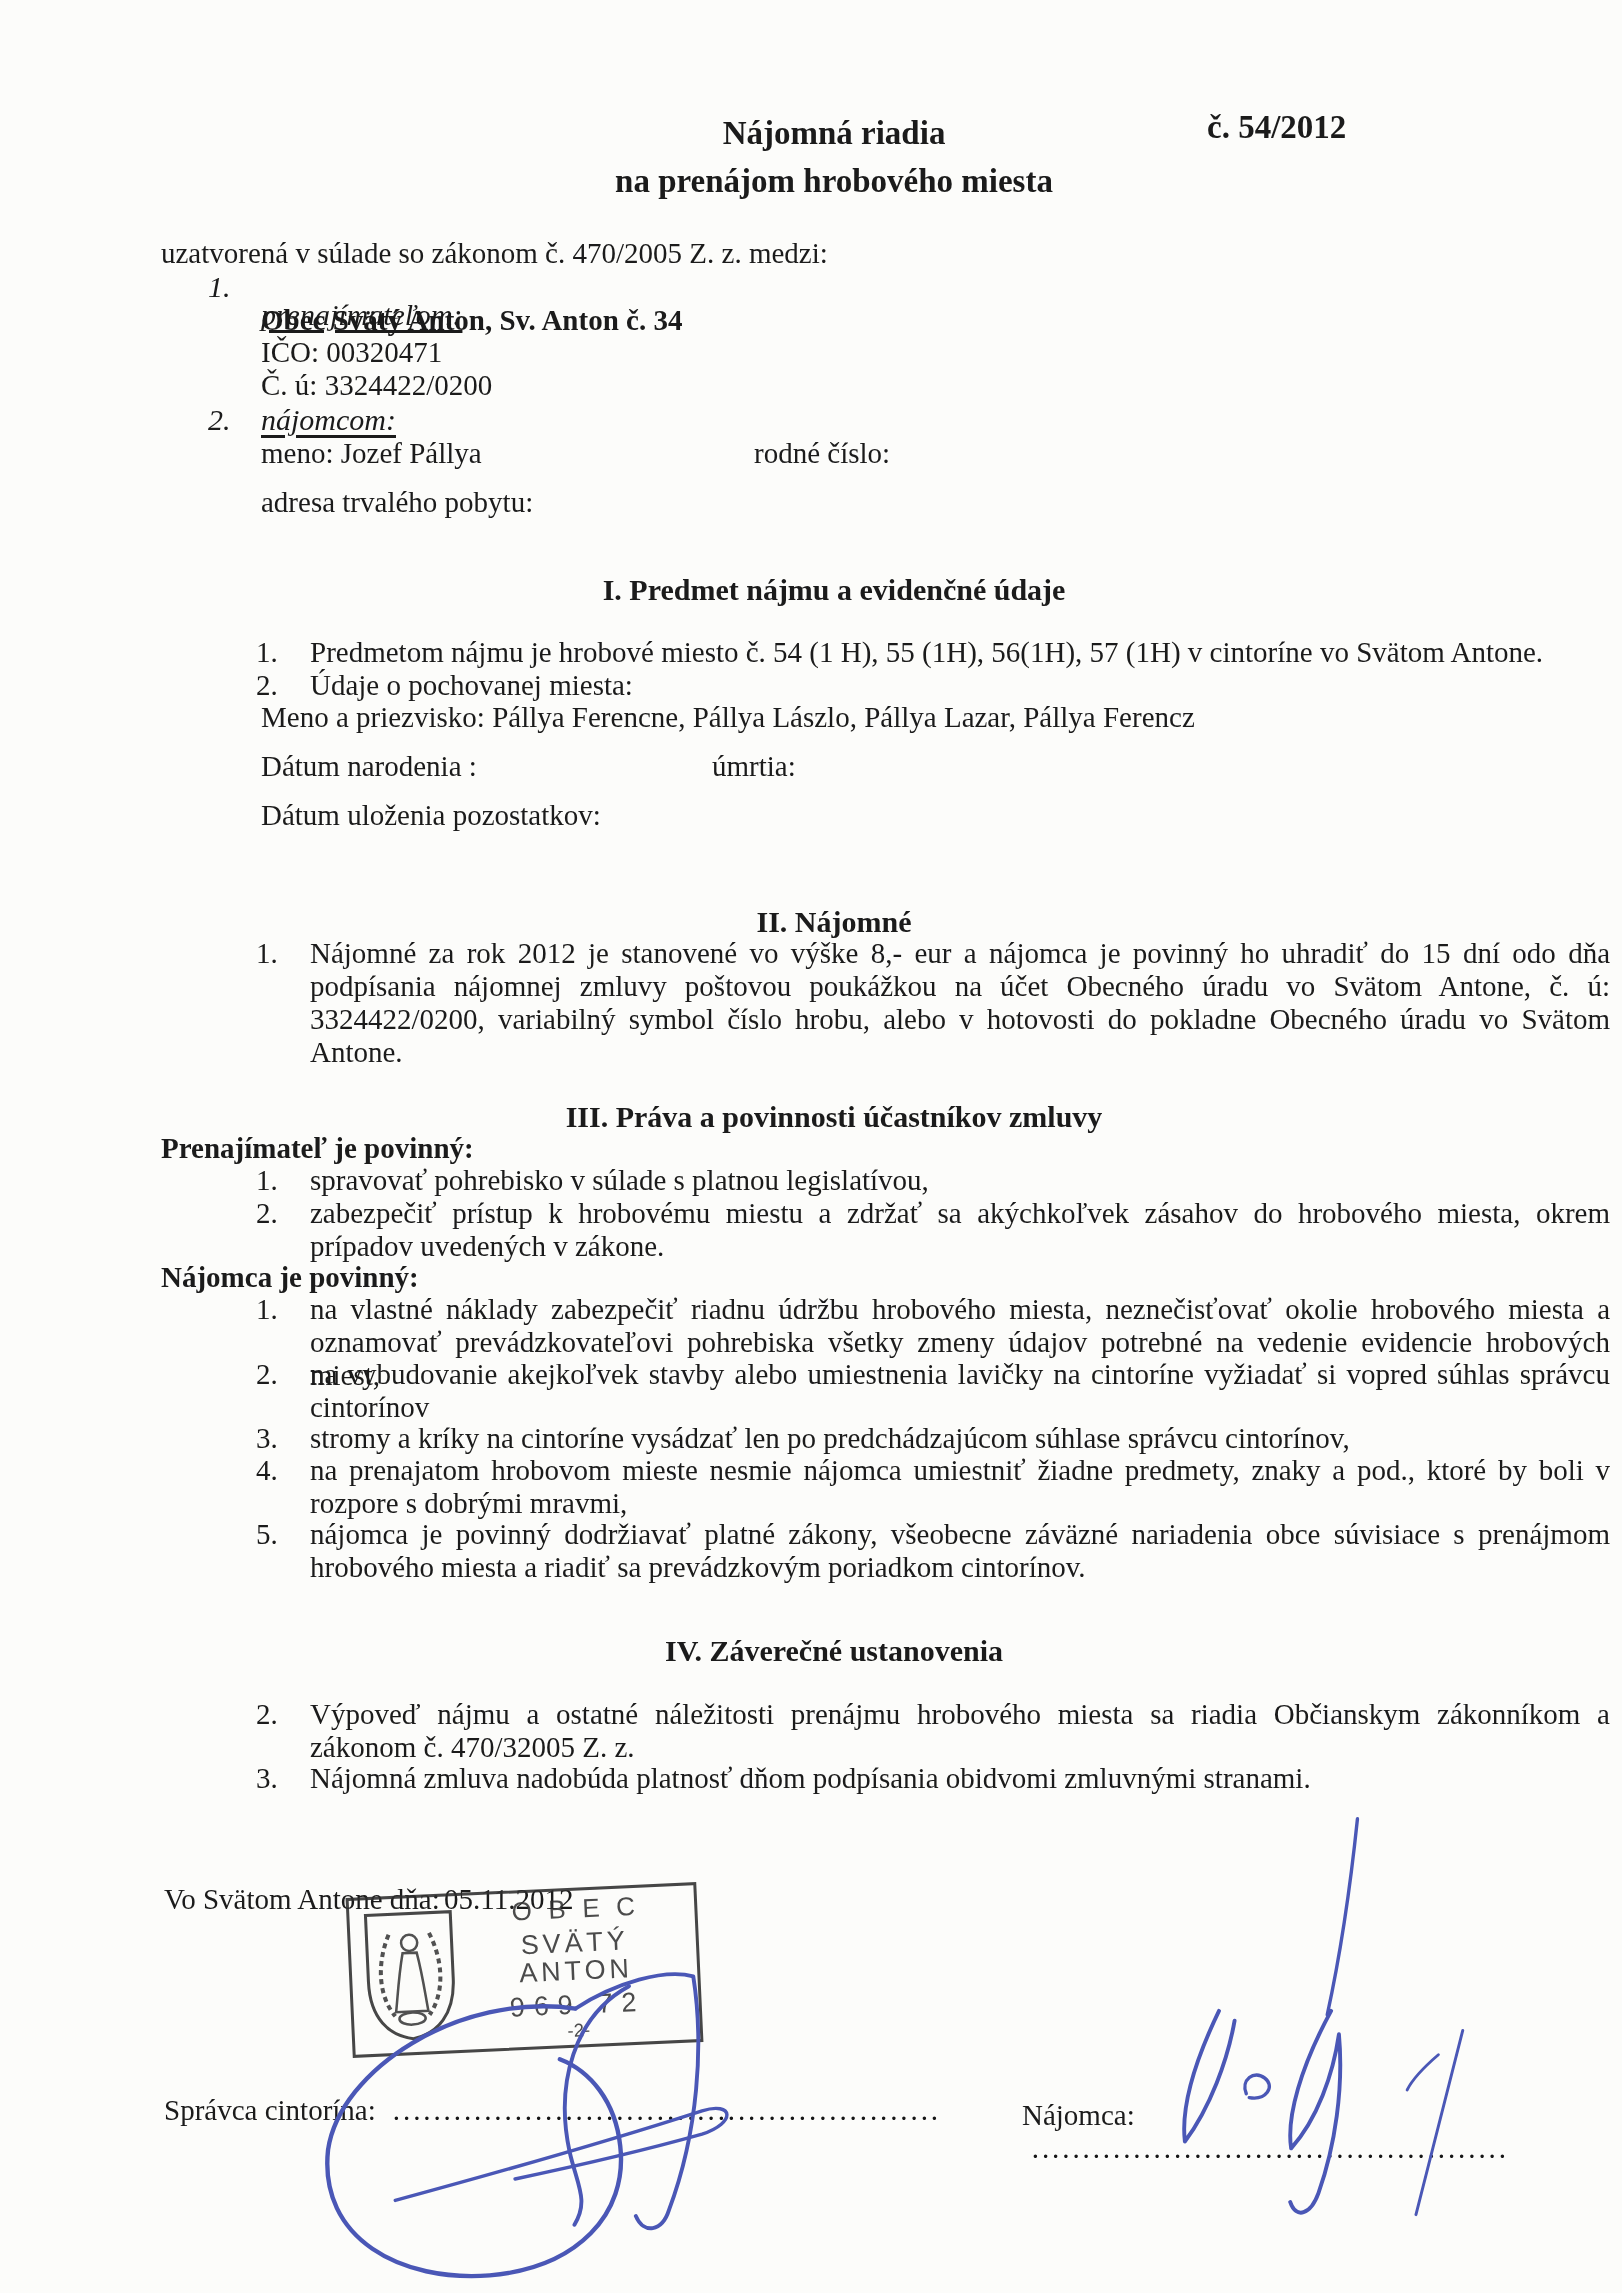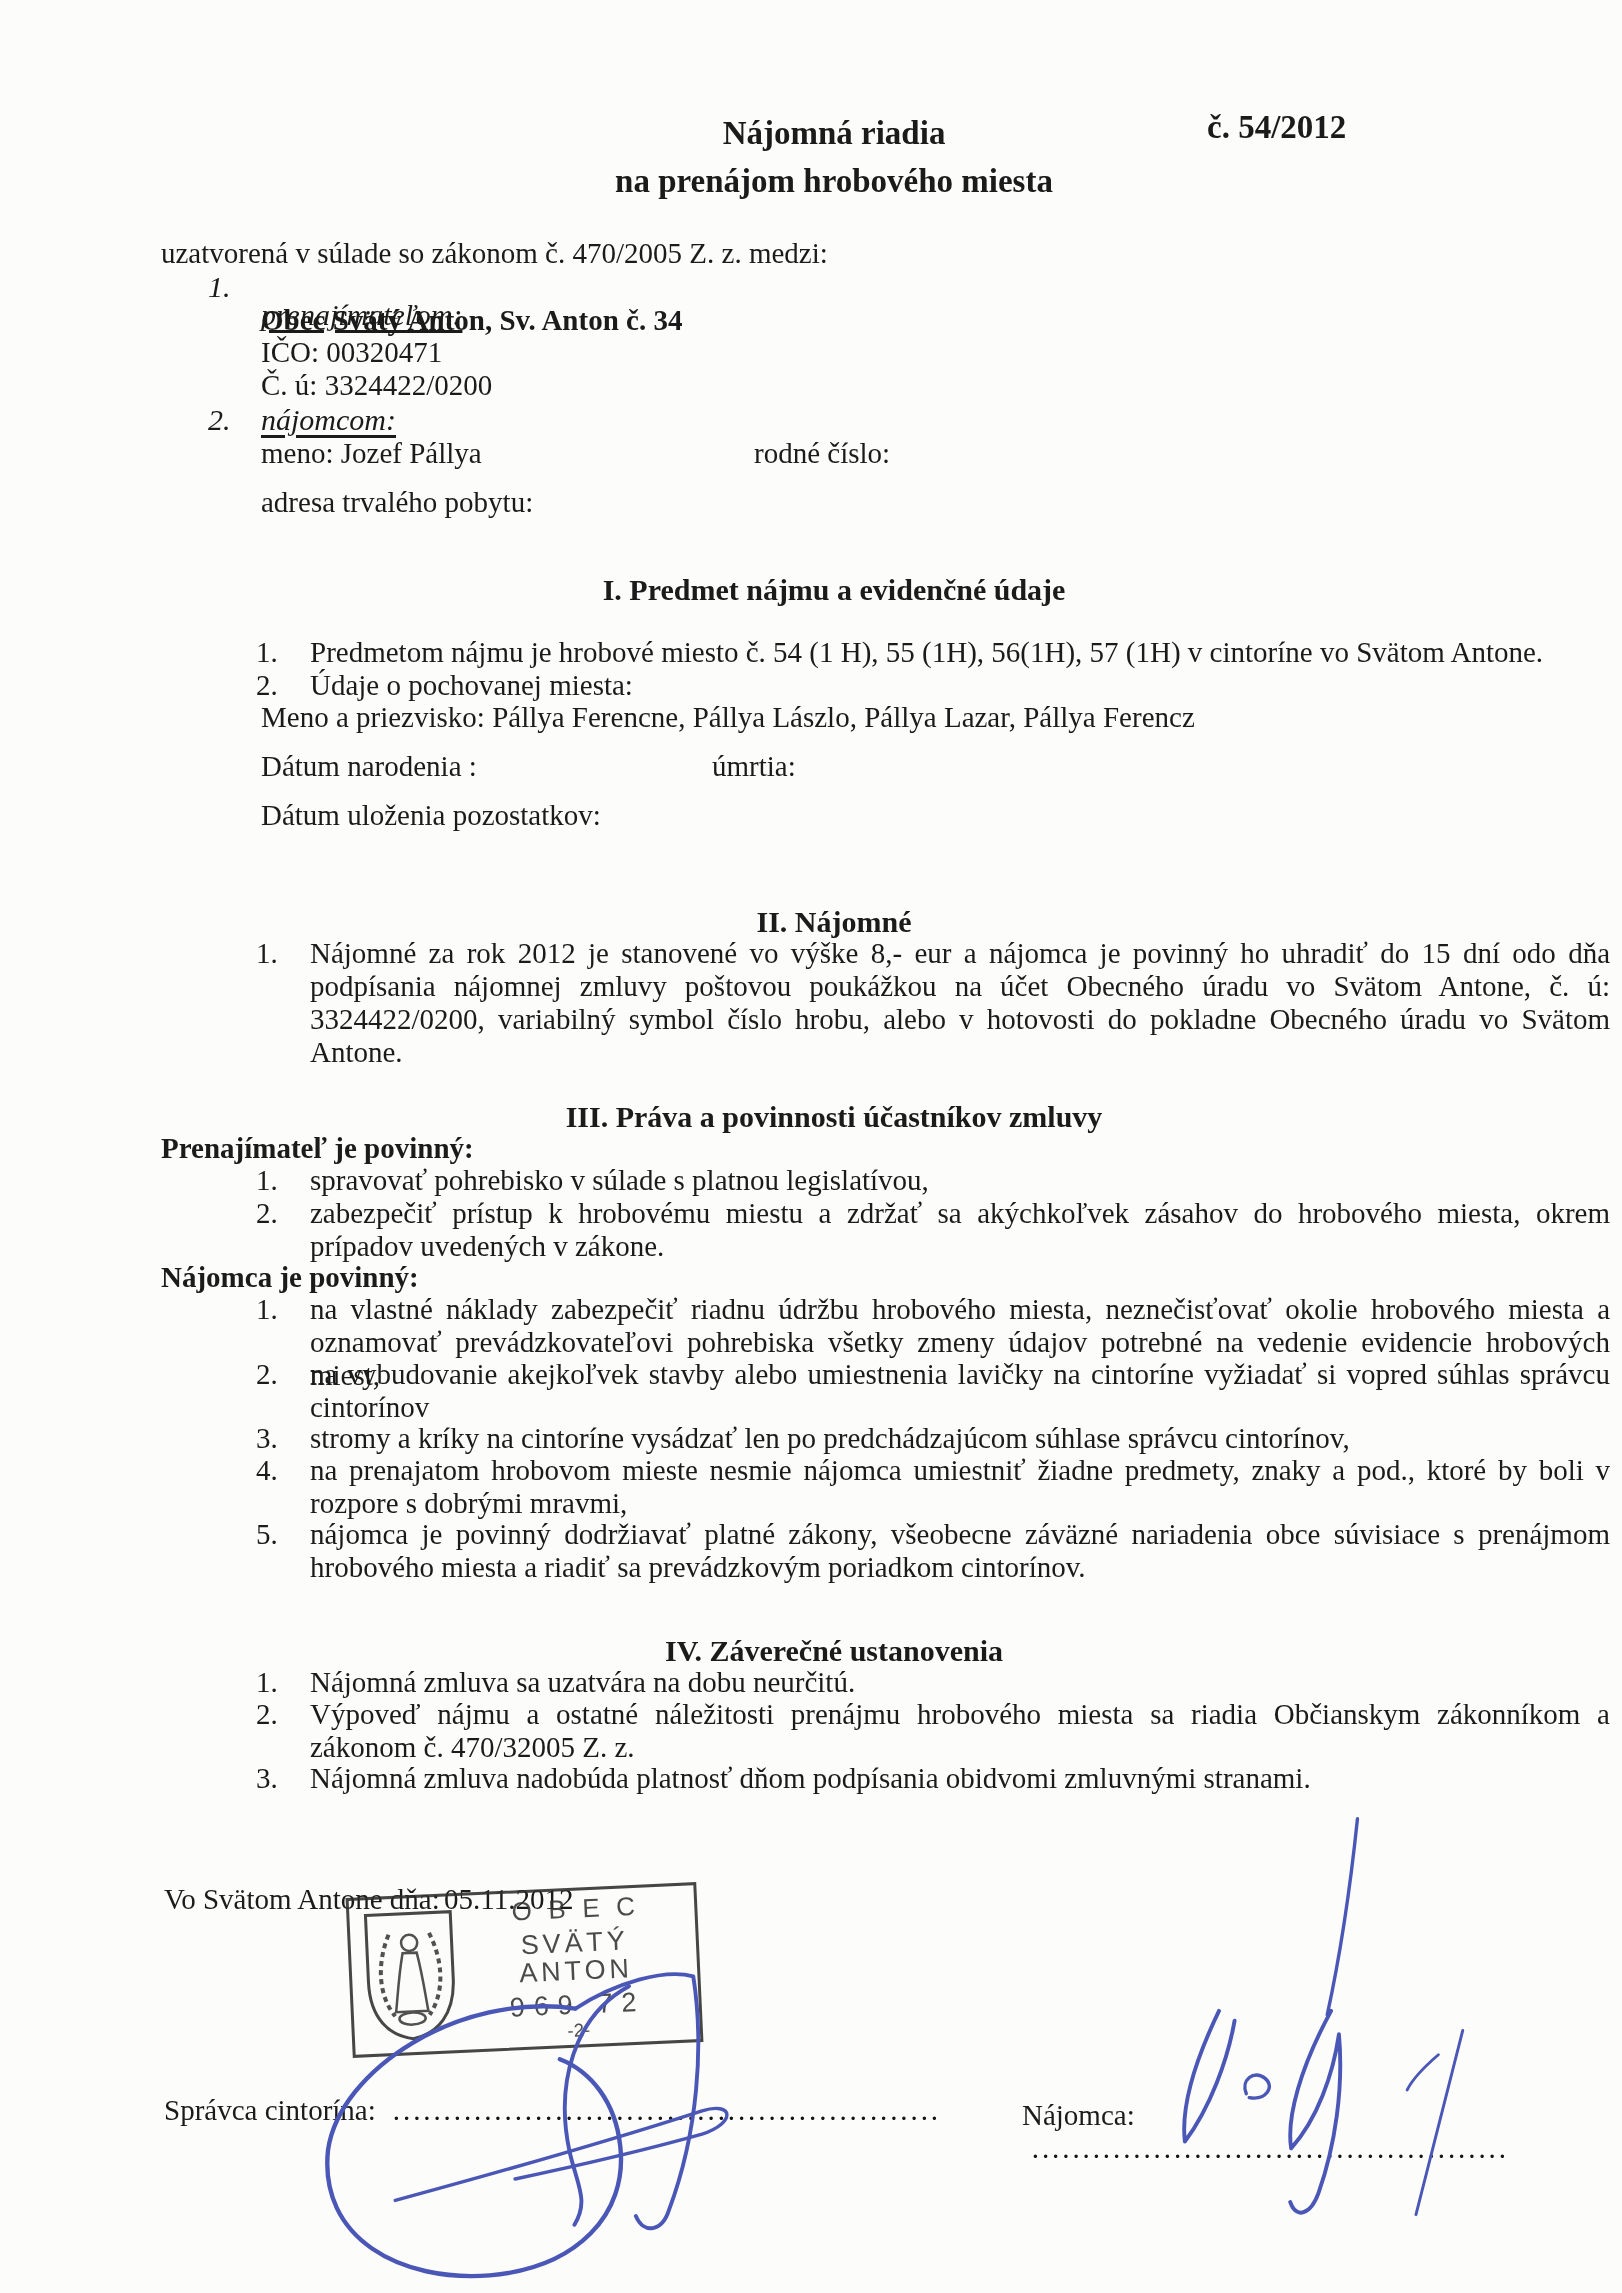--- a/index.html
+++ b/index.html
@@ -105,23 +105,20 @@
     <span class="num">3.</span><span>stromy a kríky na cintoríne vysádzať len po predchádzajúcom súhlase správcu cintorínov,</span>
   </div>
   <div class="abs item" style="top:1454px;">
     <span class="num">4.</span><span>na prenajatom hrobovom mieste nesmie nájomca umiestniť žiadne predmety, znaky a pod., ktoré by boli v rozpore s dobrými mravmi,</span>
   </div>
   <div class="abs item" style="top:1518px;">
     <span class="num">5.</span><span>nájomca je povinný dodržiavať platné zákony, všeobecne záväzné nariadenia obce súvisiace s prenájmom hrobového miesta a riadiť sa prevádzkovým poriadkom cintorínov.</span>
   </div>
 
   <div class="abs center heading" style="top:1634px;">IV. Záverečné ustanovenia</div>
-  <div class="abs item nowrap" style="top:1666px;">
-    <span class="num">1.</span><span>Nájomná zmluva sa uzatvára na dobu neurčitú.</span>
-  </div>
   <div class="abs item" style="top:1698px;">
     <span class="num">2.</span><span>Výpoveď nájmu a ostatné náležitosti prenájmu hrobového miesta sa riadia Občianskym zákonníkom a zákonom č. 470/32005 Z. z.</span>
   </div>
   <div class="abs item nowrap" style="top:1762px;">
     <span class="num">3.</span><span>Nájomná zmluva nadobúda platnosť dňom podpísania obidvomi zmluvnými stranami.</span>
   </div>
 
   <div class="abs" style="left:164px;top:1883px;">Vo Svätom Antone dňa:</div>
   <div class="abs" style="left:444px;top:1883px;">05.11.2012</div>
 

